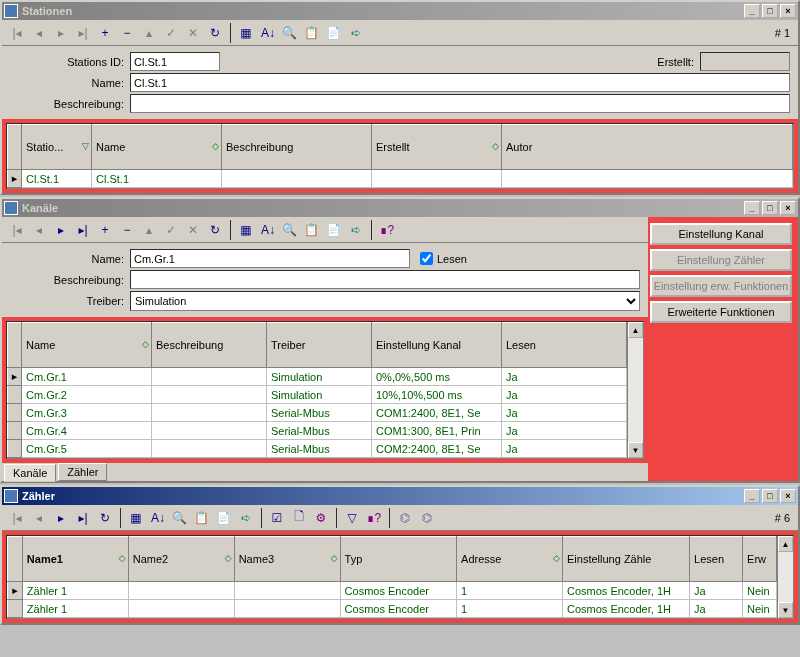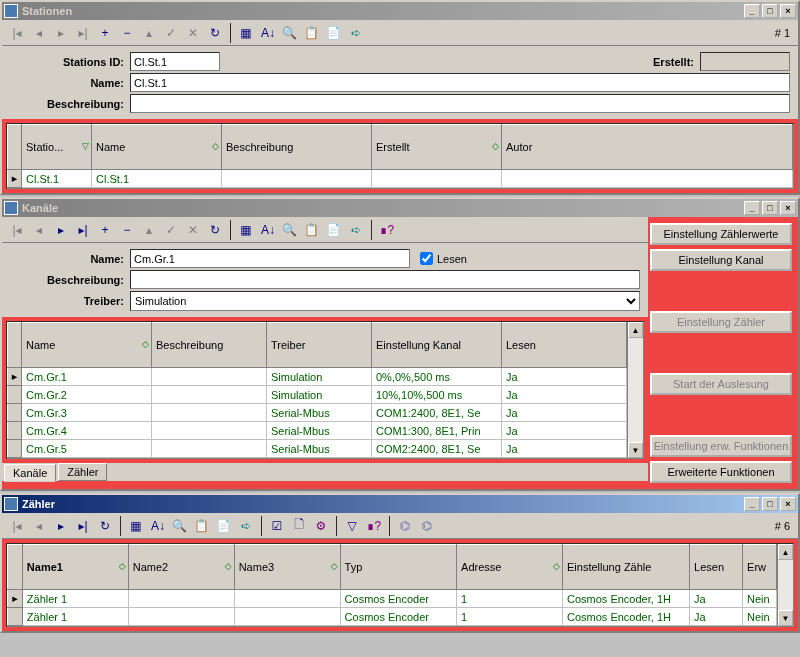--- a/index.html
+++ b/index.html
@@ -11,38 +11,38 @@
   .titlebar .spacer { flex: 1; }
   .titlebar .winbtn { width: 16px; height: 14px; margin-left: 2px; background: #d4d0c8; border: 1px outset #fff; color: #000; font-size: 9px; display: flex; align-items: center; justify-content: center; font-family: Arial; font-weight: bold; }
   .toolbar { height: 26px; background: #d4d0c8; border-bottom: 1px solid #808080; display: flex; align-items: center; padding: 0 4px; }
   .toolbar .sep { width: 1px; height: 20px; border-left: 1px inset #808080; margin: 0 4px; }
   .toolbar .tbtn { width: 20px; height: 20px; display: flex; align-items: center; justify-content: center; margin: 0 1px; color: #000080; font-size: 12px; cursor: pointer; }
   .toolbar .tbtn.disabled { color: #808080; }
   .toolbar .spacer { flex: 1; }
   .toolbar .counter { font-size: 11px; padding-right: 4px; }
   .form { padding: 4px 8px; background: #d4d0c8; }
   .form-row { display: flex; align-items: center; margin: 2px 0; }
-  .form-row label { width: 120px; text-align: right; padding-right: 6px; font-size: 11px; font-weight: bold; }
+  .form-row label { width: 120px; text-align: right; padding-right: 6px; font-size: 11px; }
   .form-row input[type=text] { height: 19px; border: 1px inset #808080; background: #fff; font-size: 11px; padding: 0 3px; }
   .form-row .short { width: 90px; }
   .form-row .long { flex: 1; }
   .form-row .checkbox { margin-left: 10px; display: flex; align-items: center; }
   .form-row .checkbox input { margin-right: 4px; }
   .grid-wrap { margin: 4px; border: 1px inset #808080; background: #fff; position: relative; }
   table.grid { border-collapse: collapse; width: 100%; font-size: 11px; table-layout: fixed; }
   table.grid th { background: #d4d0c8; border: 1px solid #808080; border-top-color: #fff; border-left-color: #fff; height: 18px; text-align: left; padding: 16px 4px; font-weight: normal; font-size: 11px; position: relative; }
   table.grid th .sortmark { color: #008000; font-size: 9px; position: absolute; right: 2px; }
   table.grid th.selmark { width: 14px; padding: 0; }
   table.grid td { border: 1px solid #c0c0c0; height: 18px; padding: 0 4px; color: #006000; white-space: nowrap; overflow: hidden; }
   table.grid td.selmark { width: 14px; background: #d4d0c8; border: 1px solid #808080; border-top-color: #fff; border-left-color: #fff; text-align: center; color: #000; padding: 0; }
   .body-flex { display: flex; }
   .body-flex .main { flex: 1; display: flex; flex-direction: column; }
   .btncol { width: 150px; padding: 6px 6px 6px 2px; display: flex; flex-direction: column; gap: 4px; }
   .btncol button { height: 22px; font-size: 11px; background: #d4d0c8; border: 2px outset #fff; cursor: pointer; }
-  .btncol button:disabled { color: #808080; margin-top: 36px; }
+  .btncol button:disabled { color: #808080; }
   .tabs { display: flex; padding-left: 2px; background: #d4d0c8; }
   .tabs .tab { border: 1px solid #808080; border-top-color: #fff; border-left-color: #fff; padding: 2px 8px; font-size: 11px; background: #d4d0c8; margin-right: 2px; cursor: pointer; }
   .tabs .tab.active { border-bottom: 1px solid #d4d0c8; position: relative; top: 1px; background: #e4e0d8; }
   select.combo { height: 20px; flex: 1; font-size: 11px; border: 1px inset #808080; background: #fff; }
   .vscroll { position: absolute; right: 0; top: 0; bottom: 0; width: 16px; background: #d4d0c8; border-left: 1px solid #808080; display: flex; flex-direction: column; }
   .vscroll .sbtn { height: 16px; border: 1px outset #fff; font-size: 8px; display: flex; align-items: center; justify-content: center; }
   .vscroll .track { flex: 1; background: repeating-conic-gradient(#d4d0c8 0% 25%, #fff 0% 50%) 50% / 2px 2px; }
 </style>
 </head>
 <body>
@@ -230,24 +230,22 @@
           <div class="track"></div>
           <div class="sbtn">▼</div>
         </div>
       </div>
       <div class="tabs">
         <div class="tab active">Kanäle</div>
         <div class="tab">Zähler</div>
       </div>
     </div>
     <div class="btncol">
-      <button>Einstellung Zählerwerte</button>
       <button>Einstellung Kanal</button>
       <button disabled="">Einstellung Zähler</button>
-      <button disabled="">Start der Auslesung</button>
       <button disabled="">Einstellung erw. Funktionen</button>
       <button>Erweiterte Funktionen</button>
     </div>
   </div>
 </div>
 
 <div class="window">
   <div class="titlebar">
     <div class="app-icon"></div>
     <span>Zähler</span>

